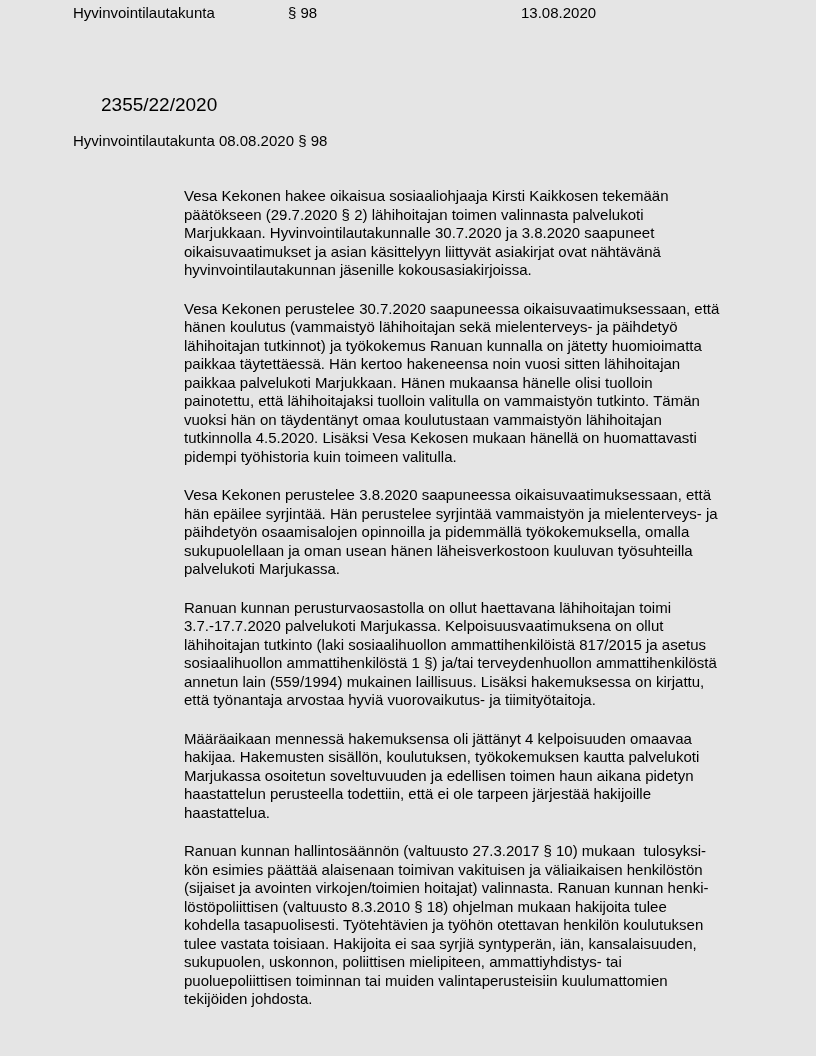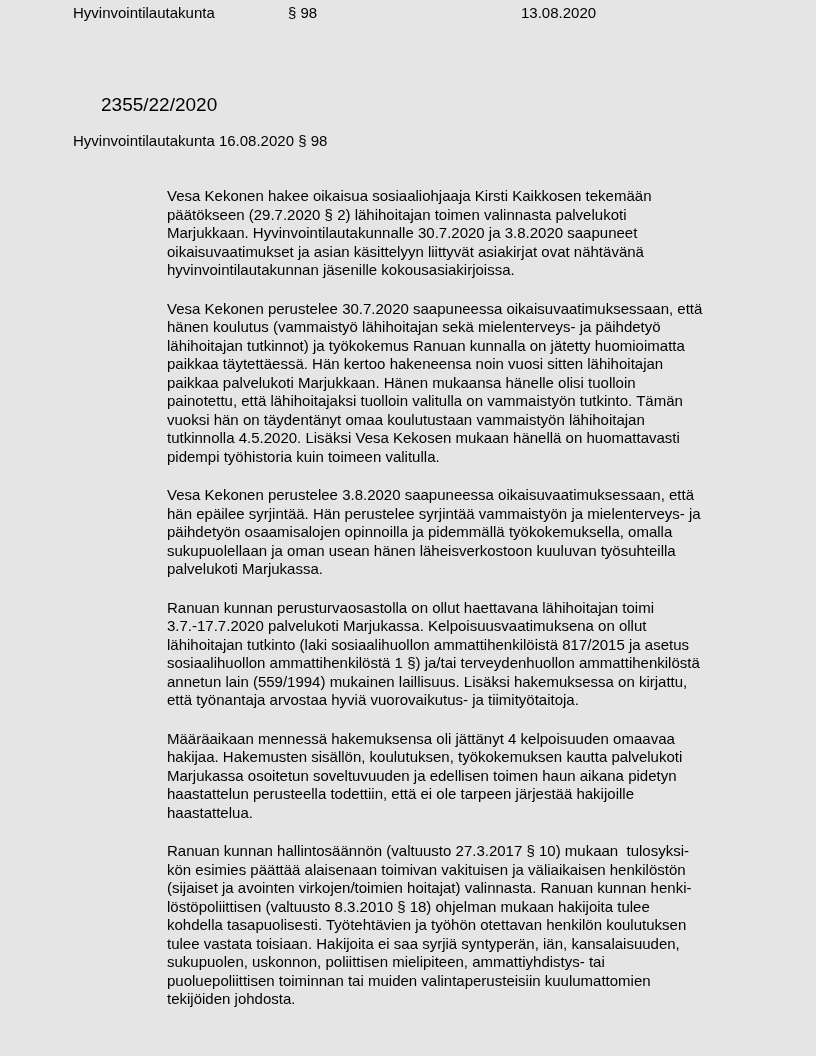--- a/index.html
+++ b/index.html
@@ -57,39 +57,39 @@
   }
   .body-text {
     position: absolute;
     top: 187px;
     left: 167px;
     width: 620px;
     font-size: 15px;
     line-height: 18.5px;
   }
   .body-text p {
-    margin: 0 0 20px 0;
+    margin: 0 0 20px 17px;
     white-space: pre;
   }
 </style>
 </head>
 <body>
 
 <div class="page">
 
   <div class="hdr-row">
     <span class="hdr-committee">Hyvinvointilautakunta</span>
     <span class="hdr-section">§ 98</span>
     <span class="hdr-date">13.08.2020</span>
   </div>
 
 
   <div class="case-number">2355/22/2020</div>
 
-  <div class="section-heading">Hyvinvointilautakunta 16.08.2020 § 98</div>
+  <div class="section-heading">Hyvinvointilautakunta 08.08.2020 § 98</div>
 
   <div class="body-text">
       <p>Vesa Kekonen hakee oikaisua sosiaaliohjaaja Kirsti Kaikkosen tekemään
 päätökseen (29.7.2020 § 2) lähihoitajan toimen valinnasta palvelukoti
 Marjukkaan. Hyvinvointilautakunnalle 30.7.2020 ja 3.8.2020 saapuneet
 oikaisuvaatimukset ja asian käsittelyyn liittyvät asiakirjat ovat nähtävänä
 hyvinvointilautakunnan jäsenille kokousasiakirjoissa.</p>
       <p>Vesa Kekonen perustelee 30.7.2020 saapuneessa oikaisuvaatimuksessaan, että
 hänen koulutus (vammaistyö lähihoitajan sekä mielenterveys- ja päihdetyö
 lähihoitajan tutkinnot) ja työkokemus Ranuan kunnalla on jätetty huomioimatta

